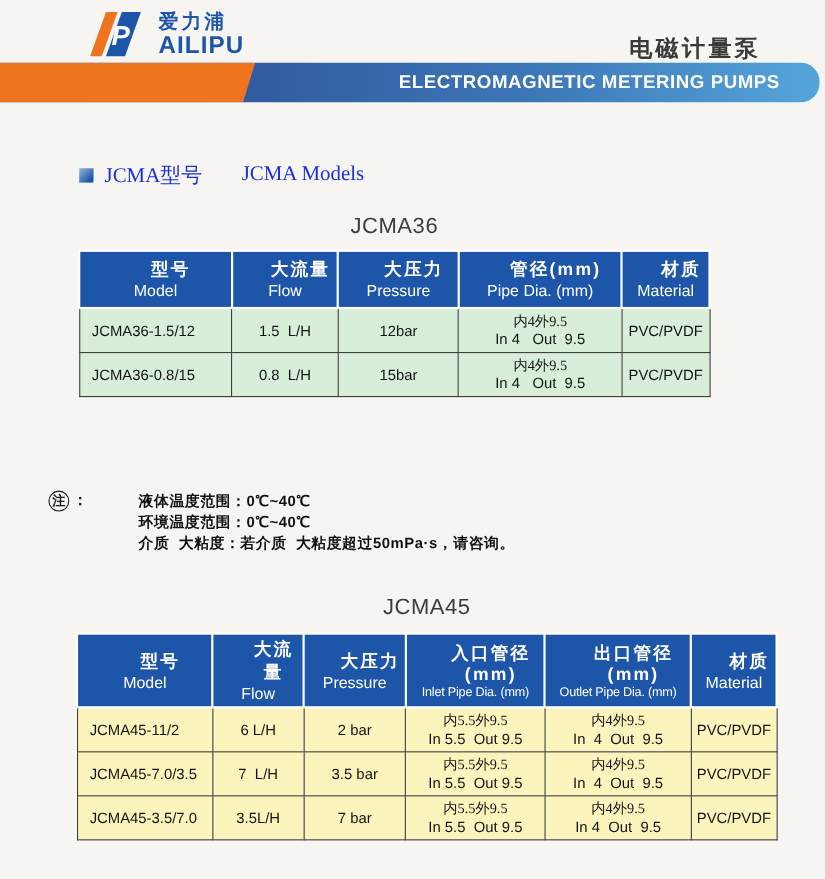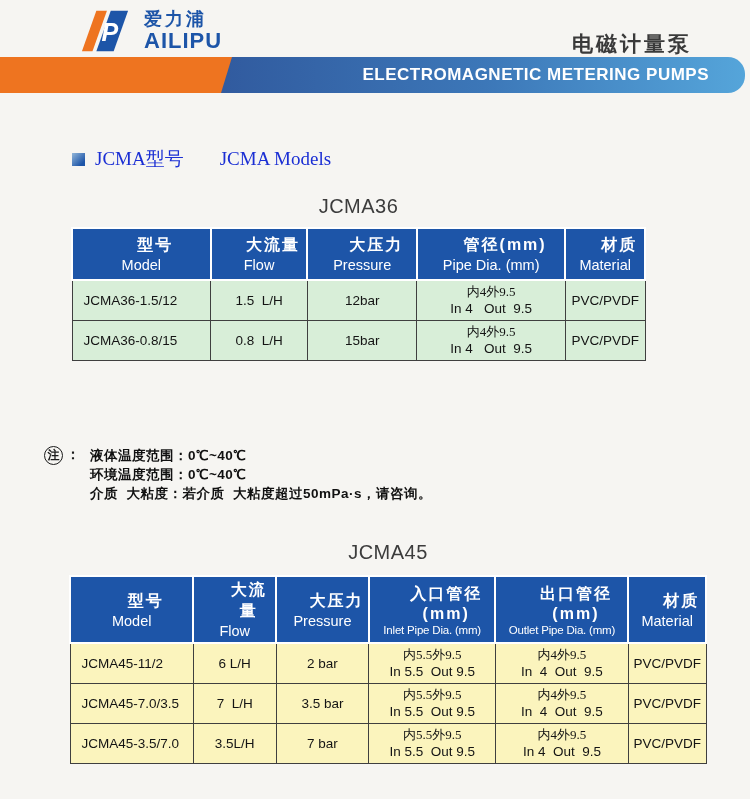--- a/index.html
+++ b/index.html
@@ -94,21 +94,21 @@
   .note-label { display:flex; align-items:flex-start; margin-right:10px; }
   .note-circle {
     display:inline-flex; align-items:center; justify-content:center;
     width:19px; height:19px; border:1.5px solid #1a1a1a; border-radius:50%;
     font-size:12px; font-weight:bold; color:#1a1a1a;
   }
   .note-colon { font-size:14px; font-weight:bold; margin-left:3px; }
   .note-lines { display:flex; flex-direction:column; }
   .note-line {
     font-size:13.5px; font-weight:600; color:#111;
-    line-height:19px; white-space:pre; letter-spacing:0.5px;
+    line-height:19px; white-space:pre; letter-spacing:0.5px;margin-left:36px;
   }
 </style>
 </head>
 <body>
 
 <div class="brand">
   <svg class="brand-mark" viewBox="0 0 64 52">
     <polygon points="8,47 23,5 34,5 19,47" fill="#ee7420"></polygon>
     <polygon points="23,47 38,5 56,5 41,47" fill="#1d55a8"></polygon>
     <text x="37" y="36" font-size="26" font-style="italic" font-weight="bold" fill="#ffffff" text-anchor="middle" font-family="Liberation Sans, sans-serif">P</text>

